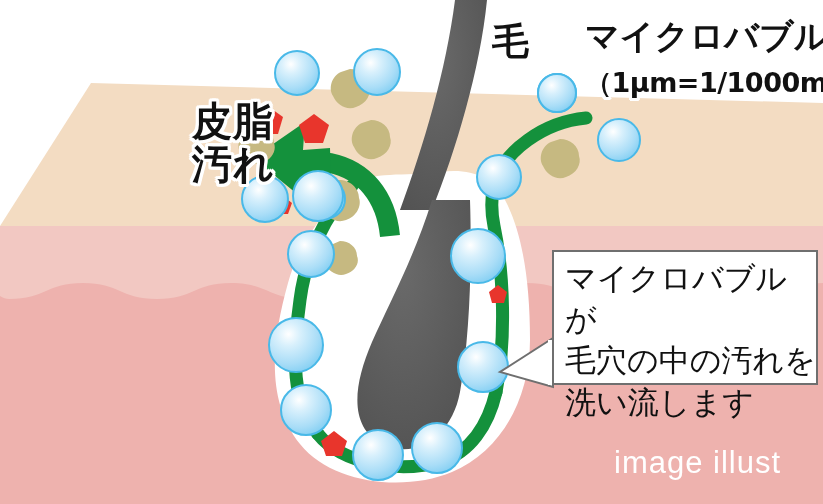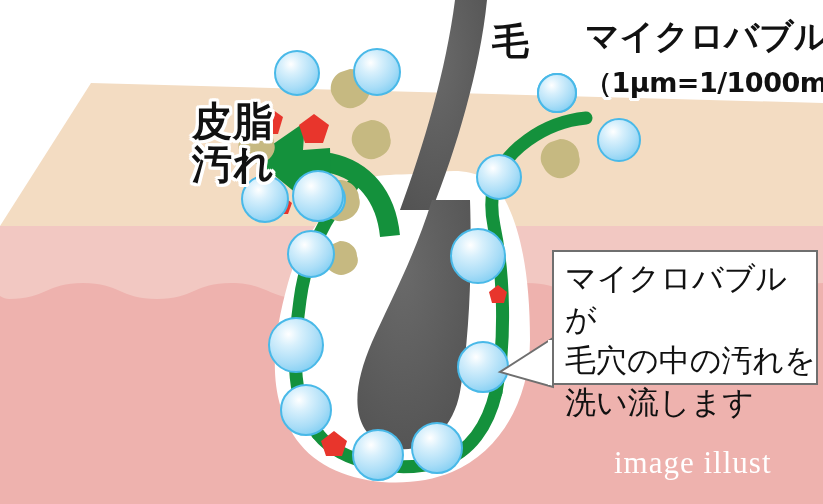--- a/index.html
+++ b/index.html
@@ -91,21 +91,21 @@
     white-space: pre-line;
     font-family: "DejaVu Sans", "Liberation Sans", sans-serif;
   }
   #watermark {
     position: absolute;
     left: 614px;
     top: 446px;
     font-size: 31px;
     color: #ffffff;
     letter-spacing: 1px;
-    font-family: Liberation Serif, serif;
+    font-family: Liberation Sans, sans-serif;
   }
 </style>
 </head>
 <body>
 
 <div id="stage">
 
   <svg id="scene" viewBox="0 0 823 504" xmlns="http://www.w3.org/2000/svg">
     <defs>
       <radialGradient id="bubbleGrad" cx="36%" cy="30%" r="78%">

